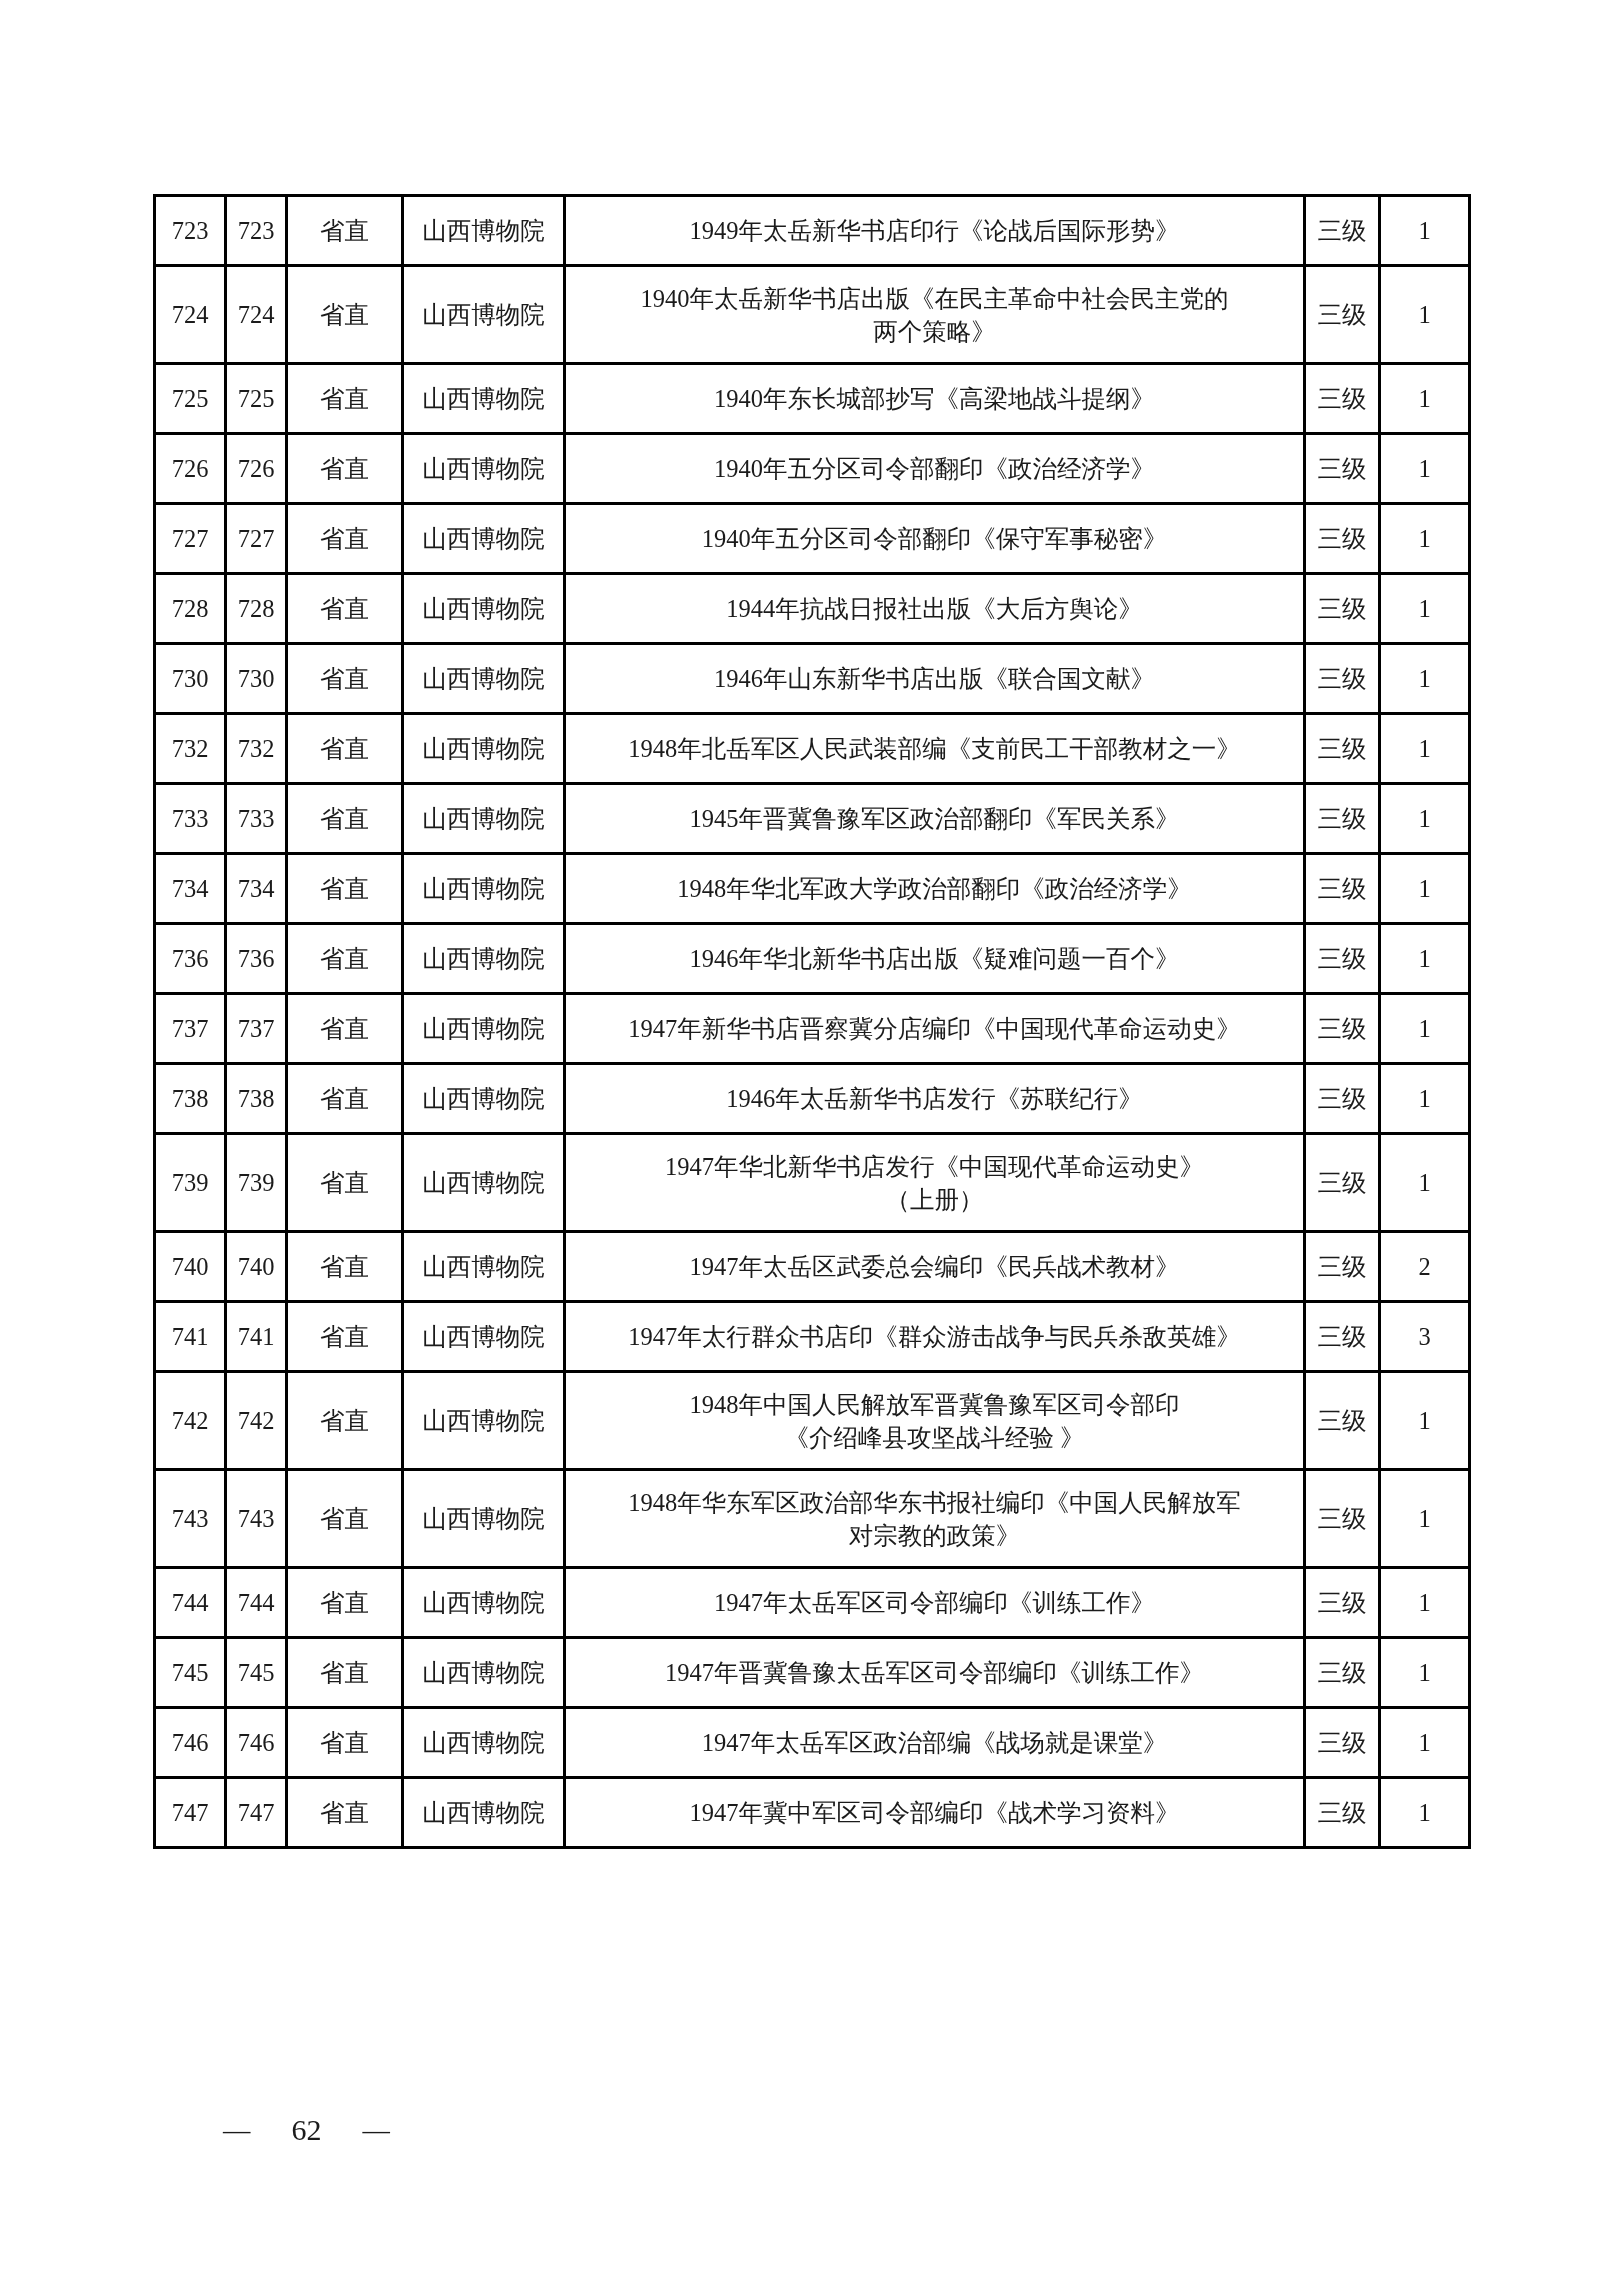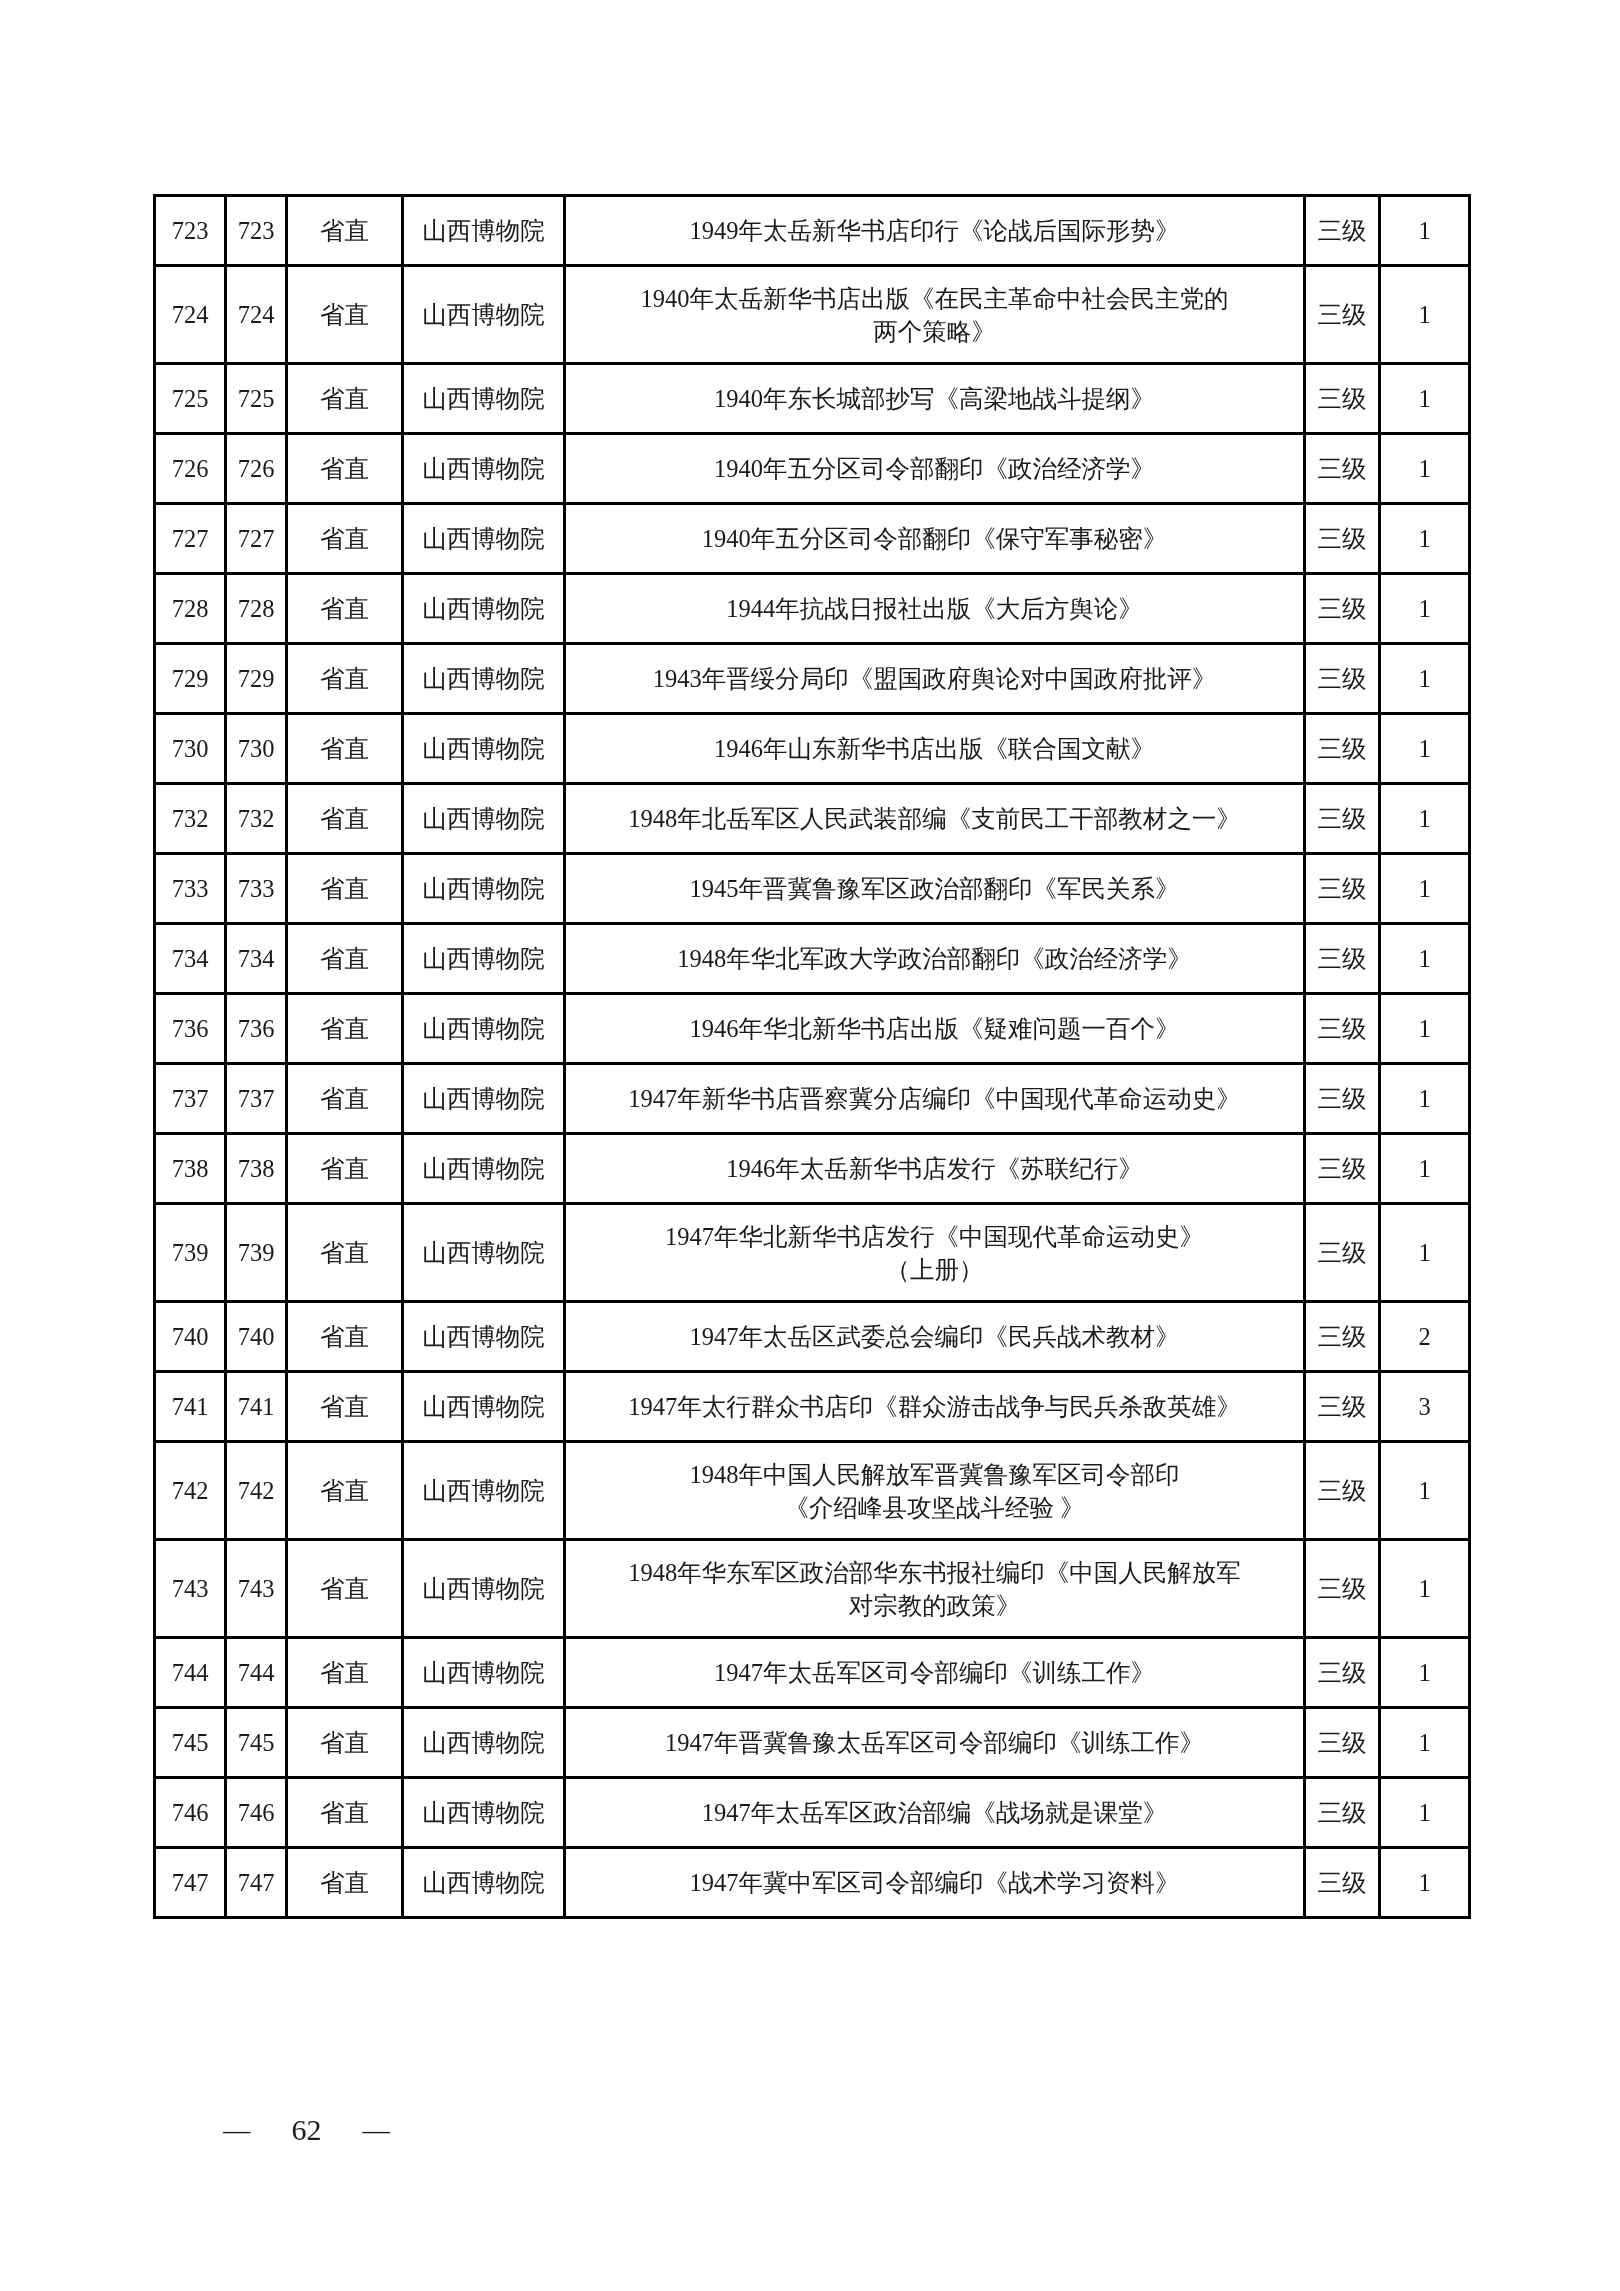--- a/index.html
+++ b/index.html
@@ -123,29 +123,20 @@
         <tr>
           <td>728</td>
           <td>728</td>
           <td>省直</td>
           <td>山西博物院</td>
           <td class="desc">1944年抗战日报社出版《大后方舆论》</td>
           <td>三级</td>
           <td>1</td>
         </tr>
         <tr>
-          <td>729</td>
-          <td>729</td>
-          <td>省直</td>
-          <td>山西博物院</td>
-          <td class="desc">1943年晋绥分局印《盟国政府舆论对中国政府批评》</td>
-          <td>三级</td>
-          <td>1</td>
-        </tr>
-        <tr>
           <td>730</td>
           <td>730</td>
           <td>省直</td>
           <td>山西博物院</td>
           <td class="desc">1946年山东新华书店出版《联合国文献》</td>
           <td>三级</td>
           <td>1</td>
         </tr>
         <tr>
           <td>732</td>

